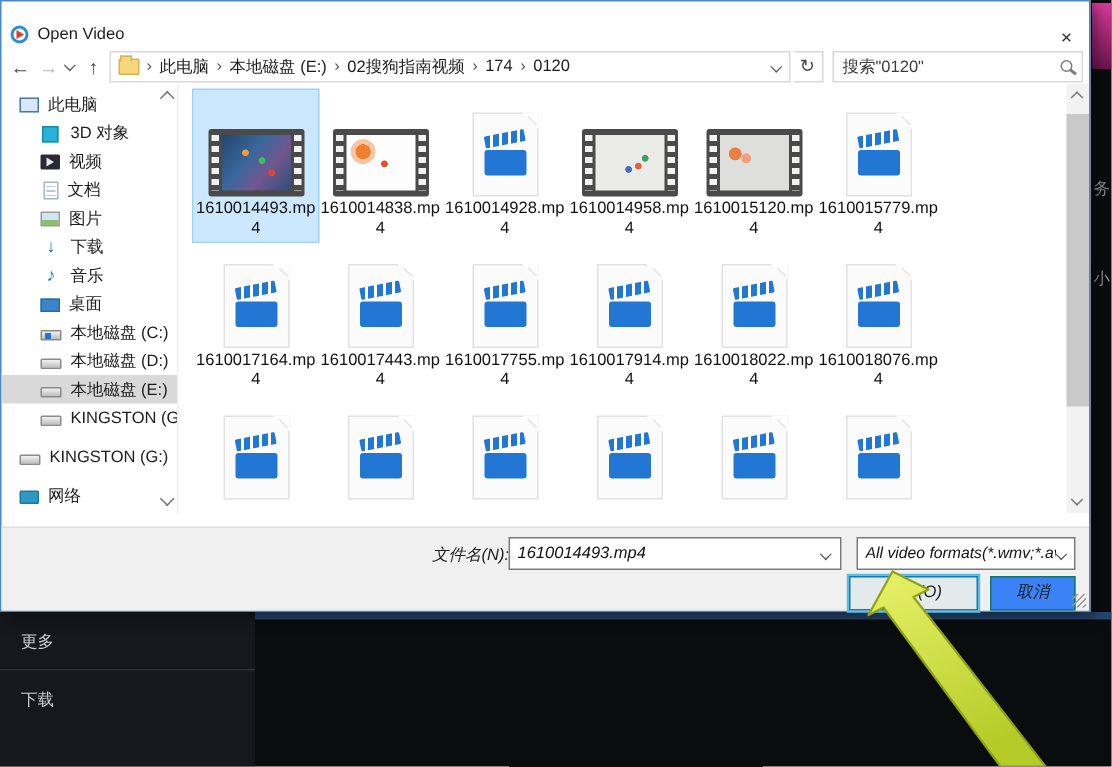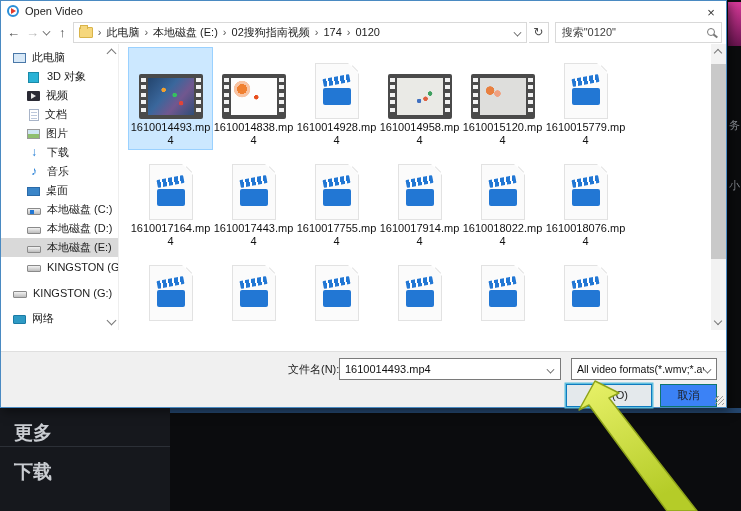--- a/index.html
+++ b/index.html
@@ -2,31 +2,31 @@
 <html><head>
 <meta charset="utf-8">
 <style>
   * { margin:0; padding:0; box-sizing:border-box; }
   html,body { width:741px; height:511px; }
   body { position:relative; background:#0b0c0e; font-family:"Liberation Sans","DejaVu Sans",sans-serif; overflow:hidden; }
 
   
   .bg-side { position:absolute; left:0; top:408px; width:170px; height:103px; background:#16181d; }
   .bg-strip { position:absolute; left:0; top:408px; width:741px; height:5px; background:#24466e; }
-  .bg-menu-item { position:absolute; left:14px; font-size:19px; color:#c9ccd1;font-weight:bold; }
+  .bg-menu-item { position:absolute; left:14px; font-size:11px; color:#c9ccd1; }
   .bg-divider { position:absolute; left:0; top:446px; width:170px; height:1px; background:#2c3037; }
   .bg-upload { color:#4596e0 !important; }
   .edge-pink { position:absolute; left:728px; top:2px; width:13px; height:44px; background:linear-gradient(180deg,#d83a9a,#6a1450); }
   .edge-frag { position:absolute; left:729px; color:#8a8f96; font-size:11px; }
 
   
   .dialog { position:absolute; left:0; top:0; width:727px; height:408px; background:#fff;
             border:1px solid #4a8ac2; box-shadow:3px 3px 10px rgba(0,0,0,.5); z-index:2; }
 
-  .titlebar { height:19px; display:flex; align-items:flex-start; padding:4px 6px; }
+  .titlebar { height:19px; display:flex; align-items:flex-start; padding:4px 6px;margin-top:12px; }
   .app-icon { width:12px; height:12px; border-radius:50%; border:2px solid #2b8fd8; background:#fff; position:relative; margin-right:6px; flex:none; }
   .app-icon::after { content:""; position:absolute; left:2px; top:1px; border-left:5px solid #e23b2e; border-top:3px solid transparent; border-bottom:3px solid transparent; }
   .title { font-size:11px; color:#1c1c1c; }
   .close-btn { margin-left:auto; width:18px; text-align:center; font-size:13px; color:#333; cursor:default; }
 
   
   .navrow { height:24px; display:flex; align-items:center; padding:0 4px; gap:2px; }
   .nav-arrow { width:17px; text-align:center; font-size:13px; color:#4a4a4a; }
   .nav-arrow.disabled { color:#b9b9b9; }
   .nav-chev { width:9px; font-size:8px; color:#666; }
@@ -120,21 +120,21 @@
       radial-gradient(circle at 58% 34%, #e04040 0 2px, transparent 2.5px),
       linear-gradient(125deg,#8a4a18 0%,#d09028 28%,#486a9a 52%,#8a3a5a 72%,#c06828 100%); }
 
   .fscroll { position:absolute; right:0; top:0; bottom:0; width:15px; background:#f2f2f2; }
   .fscroll-thumb { position:absolute; left:0; right:0; top:20px; height:195px; background:#c9c9c9; }
   .fscroll-up, .fscroll-dn { position:absolute; left:4px; width:6px; height:6px; border-right:1px solid #777; border-bottom:1px solid #777; }
   .fscroll-up { top:6px; transform:rotate(-135deg); }
   .fscroll-dn { bottom:6px; transform:rotate(45deg); }
 
   
-  .footer { position:absolute; left:0; right:0; bottom:0; height:56px; background:#f0f0f0; border-top:1px solid #dfdfdf; }
+  .footer { position:absolute; left:0; right:0; bottom:0; height:56px; background:#f0f0f0; border-top:1px solid #dfdfdf;font-style:italic; }
   .fn-label { position:absolute; left:287px; top:10px; font-size:11px; color:#1c1c1c; }
   .fn-combo { position:absolute; left:338px; top:6px; width:222px; height:22px; background:#fff; border:1px solid #7a7a7a; display:flex; align-items:center; padding:0 6px 0 5px; font-size:11px; color:#111; }
   .ft-combo { position:absolute; left:570px; top:6px; width:146px; height:22px; background:#fff; border:1px solid #7a7a7a; display:flex; align-items:center; padding:0 5px 0 5px; font-size:10.5px; color:#111; white-space:nowrap; overflow:hidden; }
   .btn { position:absolute; top:32px; height:23px; background:#3b82f6; border:1px solid #0f766e; font-size:11px; color:#1c1c1c; text-align:center; line-height:21px; }
   .btn-open { left:565px; width:86px; border:1px solid #0f7bbf; box-shadow:0 0 0 1.5px #5ebede; background:#e4e9ec; }
   .btn-cancel { left:659px; width:57px; }
   .grip { position:absolute; right:2px; bottom:2px; width:9px; height:9px;
       background:repeating-linear-gradient(135deg,transparent 0 2px,#9a9a9a 2px 3px); }
 
   .arrow-svg { position:absolute; left:0; top:0; z-index:10; pointer-events:none; }

